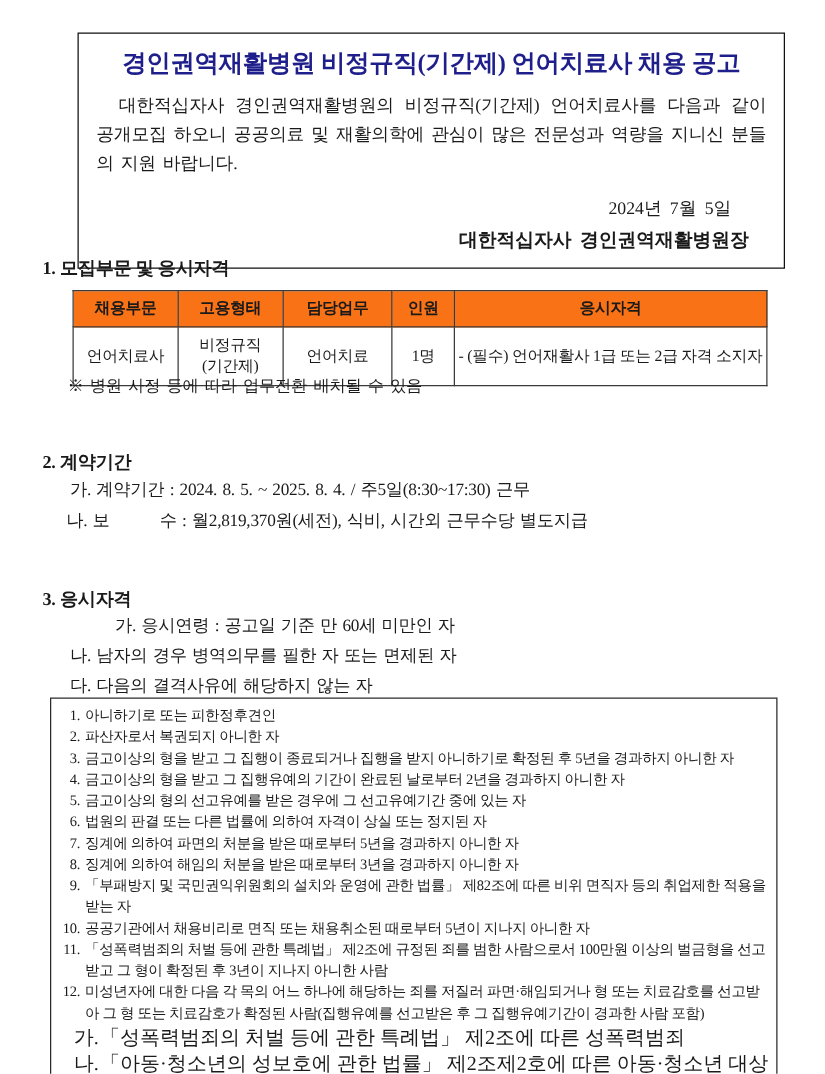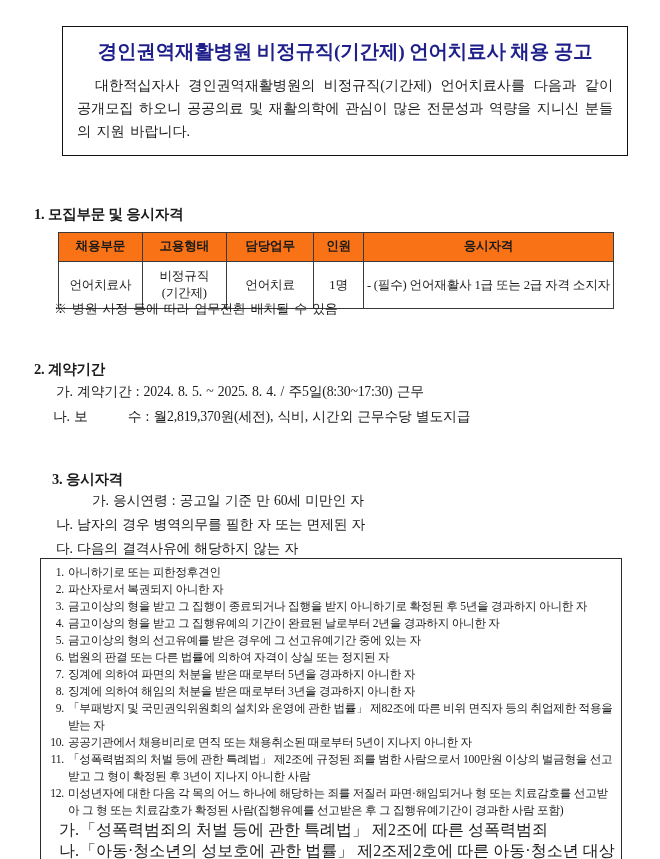--- a/index.html
+++ b/index.html
@@ -71,21 +71,21 @@
   
   .section-heading {
     position: absolute;
     font-size: 14.5px;
     font-weight: bold;
     letter-spacing: -0.2px;
     white-space: nowrap;
   }
   .sec1-h { left: 34px; top: 205px; }
   .sec2-h { left: 34px; top: 360px; }
-  .sec3-h { left: 52px; top: 470px; }
+  .sec3-h { left: 34px; top: 470px; }
 
   
   .recruit-table {
     position: absolute;
     left: 58px;
     top: 232px;
     width: 556px;
     border-collapse: collapse;
     font-size: 12.6px;
   }
@@ -191,20 +191,22 @@
   }
 </style>
 </head>
 <body>
 
 <div class="page">
 
   <div class="header-box">
     <div class="doc-title">경인권역재활병원 비정규직(기간제) 언어치료사 채용 공고</div>
     <p class="intro-para">대한적십자사 경인권역재활병원의 비정규직(기간제) 언어치료사를 다음과 같이 공개모집 하오니 공공의료 및 재활의학에 관심이 많은 전문성과 역량을 지니신 분들의 지원 바랍니다.</p>
+    <div class="sign-date">2024년 7월 5일</div>
+    <div class="sign-org">대한적십자사 경인권역재활병원장</div>
   </div>
 
   <div class="section-heading sec1-h">1. 모집부문 및 응시자격</div>
 
   <table class="recruit-table">
     <thead>
       <tr>
         <th class="col-part">채용부문</th>
         <th class="col-type">고용형태</th>
         <th class="col-duty">담당업무</th>

